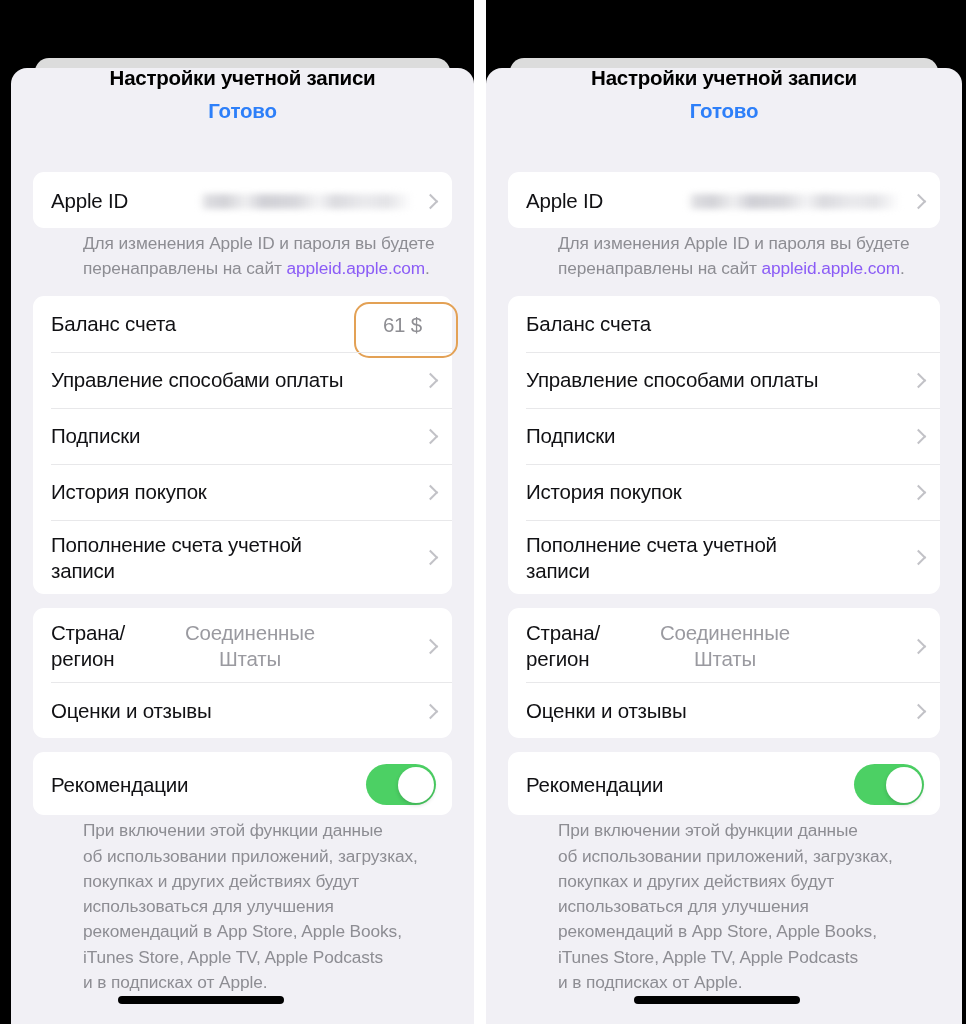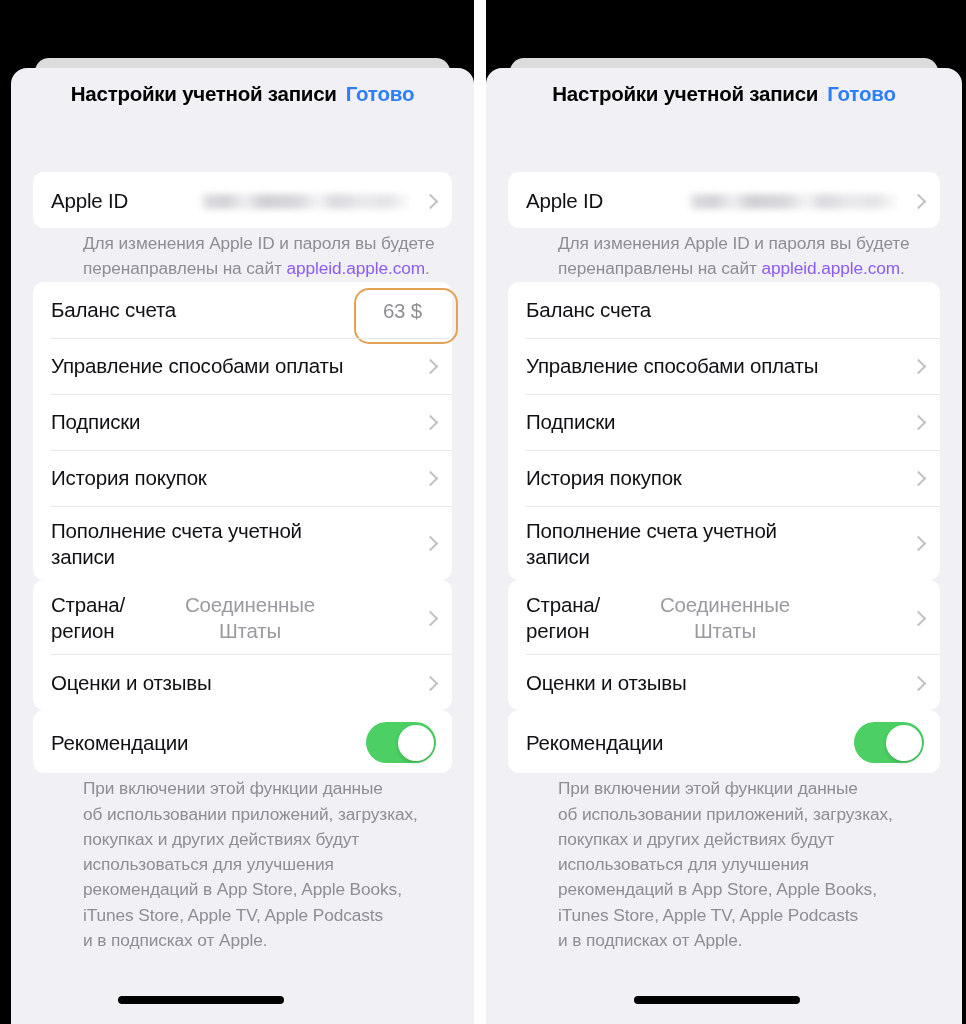--- a/index.html
+++ b/index.html
@@ -70,20 +70,21 @@
   .panel.right .sheet { left: 0; right: 4px; }
 
   
   .sheet-header {
     height: 52px;
     display: flex;
     align-items: center;
     justify-content: center;
     padding: 12px 22px;
     gap: 9px;
+    flex-direction: column;
   }
   .sheet-title {
     font-size: 20.5px;
     font-weight: bold;
     color: #000000;
     letter-spacing: -0.25px;
     white-space: nowrap;
   }
   .sheet-done {
     font-size: 20.5px;
@@ -96,20 +97,21 @@
 
   
   .sheet-body {
     padding: 0 22px;
   }
 
   .group {
     background: #ffffff;
     border-radius: 11px;
     overflow: visible;
+    margin-top: 14px;
   }
   .group.first { margin-top: 52px; }
 
   .row {
     position: relative;
     display: flex;
     align-items: center;
     min-height: 56px;
     padding: 12px 16px 10px 18px;
     cursor: pointer;
@@ -280,21 +282,21 @@
           </div>
         </div>
         <div class="hint"><span>Для изменения Apple ID и пароля вы будете
 перенаправлены на сайт </span><span class="hint-link">appleid.apple.com</span><span>.</span></div>
 
         <div class="group">
 
           <div class="row">
             <span class="row-label">Баланс счета</span>
             <span class="row-spacer"></span>
-            <span class="balance-amount">63 $</span>
+            <span class="balance-amount">61 $</span>
             <span class="balance-highlight"></span>
           </div>
 
           <div class="row">
             <span class="row-label">Управление способами оплаты</span>
             <span class="row-spacer"></span>
             <span class="chevron"></span>
           </div>
 
           <div class="row">

